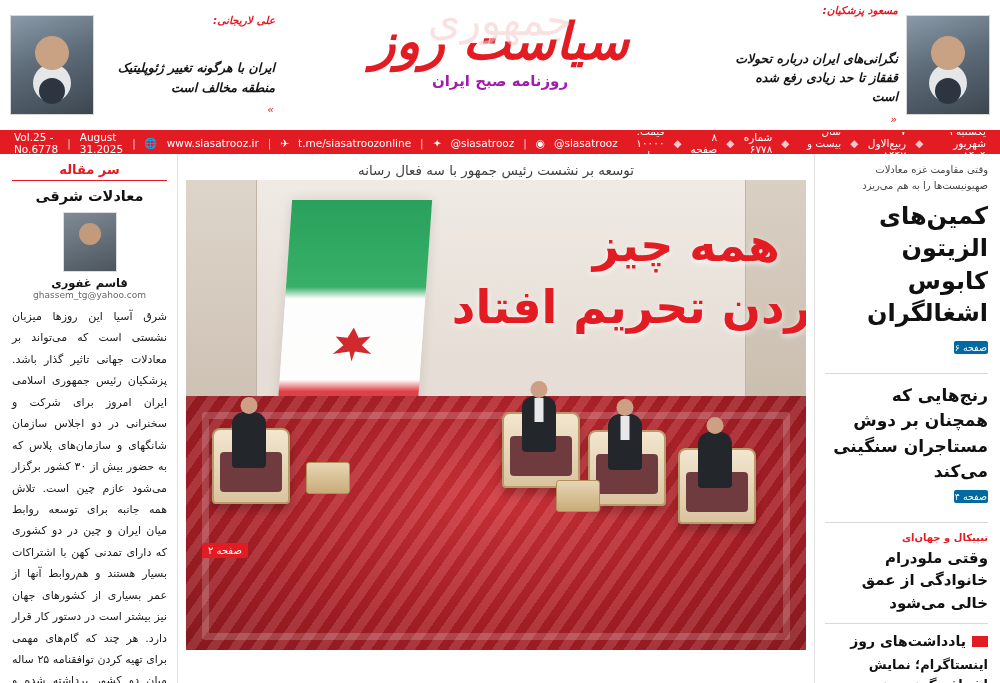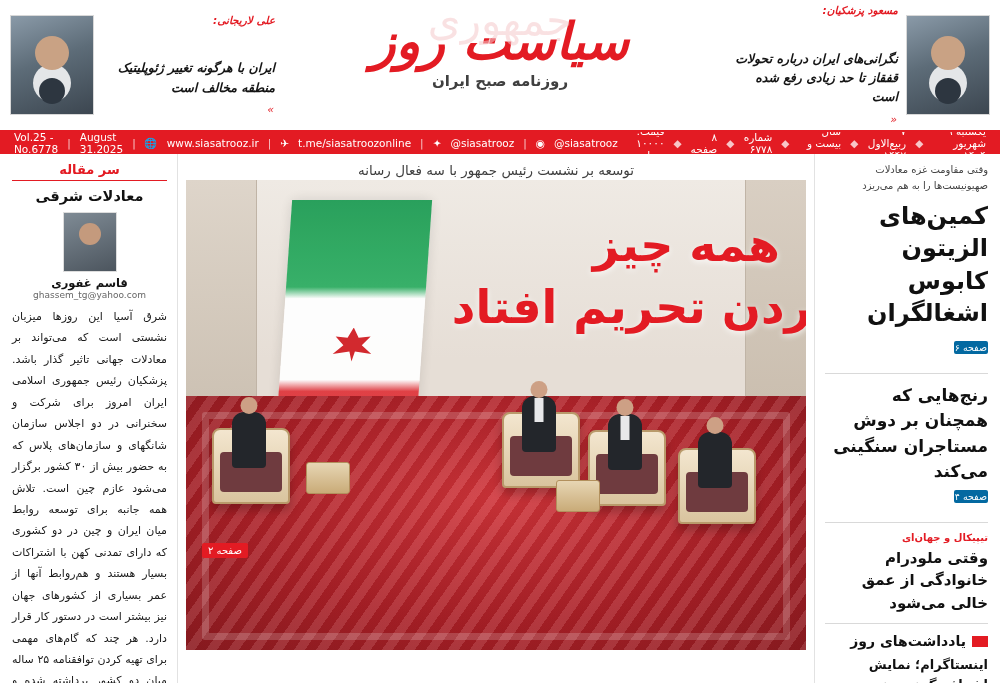--- a/index.html
+++ b/index.html
@@ -101,21 +101,21 @@
     font-size: 51px;
     font-weight: bold;
     line-height: 1.1;
     letter-spacing: -1px;
     direction: rtl;
     margin-top: 10px;
     font-family: "DejaVu Sans", "Liberation Sans", sans-serif;
     font-style: italic;
   }
   .nameplate-sub {
-    color: #404040;
+    color: #a21caf;
     font-size: 15px;
     direction: rtl;
     margin-top: 2px;
     font-weight: bold;
   }
   .nameplate-ghost {
     position: absolute;
     top: -4px;
     left: 0;
     right: 0;

